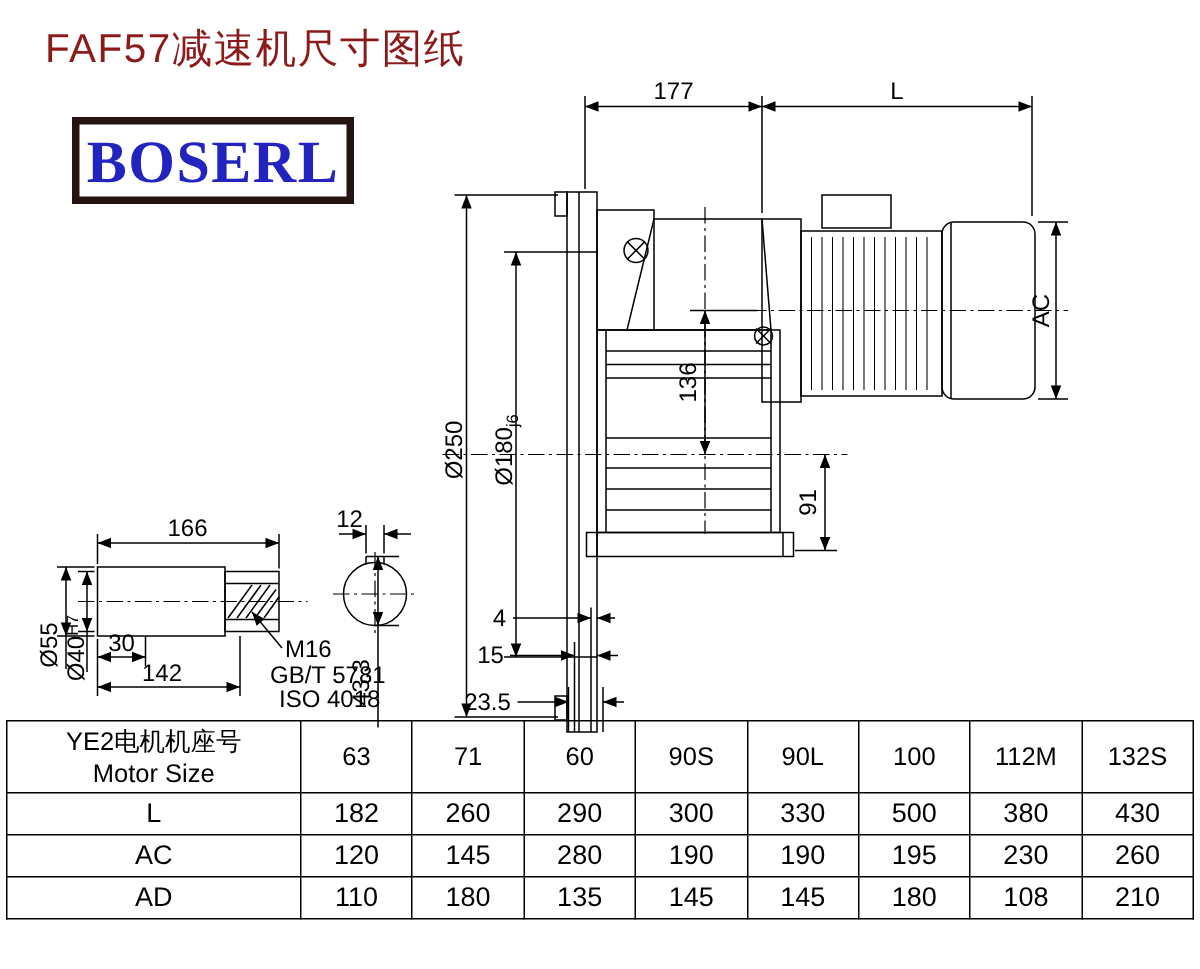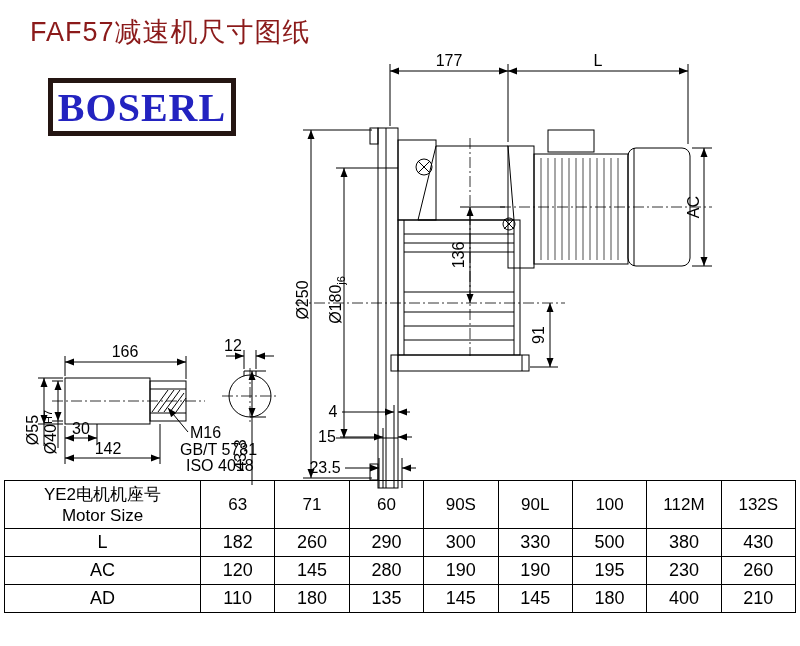--- a/index.html
+++ b/index.html
@@ -294,17 +294,17 @@
     <td>260</td>
   </tr>
   <tr>
     <td>AD</td>
     <td>110</td>
     <td>180</td>
     <td>135</td>
     <td>145</td>
     <td>145</td>
     <td>180</td>
-    <td>400</td>
+    <td>108</td>
     <td>210</td>
   </tr>
 </tbody>
   </table>
 
 </body></html>

